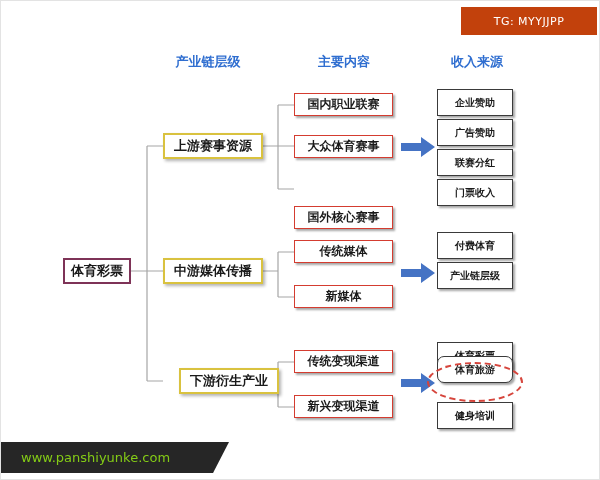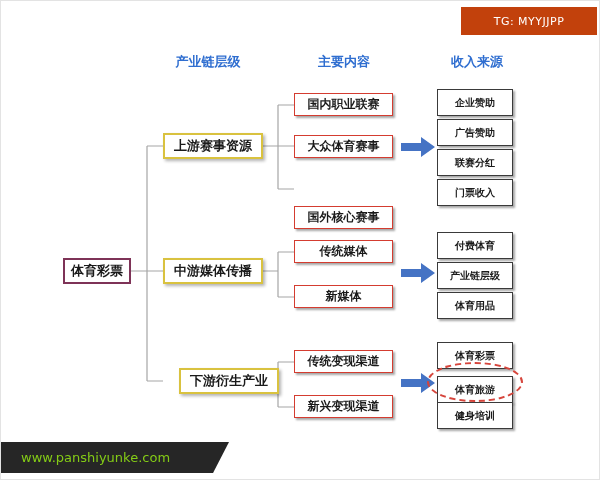--- a/index.html
+++ b/index.html
@@ -150,23 +150,22 @@
         <polygon points="0,8 20,8 20,2 34,12 20,22 20,16 0,16" fill="#4573c4"></polygon>
       </svg>
   </div>
 
   <div class="box revenue-box" style="top:88px;">企业赞助</div>
   <div class="box revenue-box" style="top:118px;">广告赞助</div>
   <div class="box revenue-box" style="top:148px;">联赛分红</div>
   <div class="box revenue-box" style="top:178px;">门票收入</div>
   <div class="box revenue-box" style="top:231px;">付费体育</div>
   <div class="box revenue-box" style="top:261px;">产业链层级</div>
-  <div class="box revenue-box" style="top:291px;">体育用品</div>
   <div class="box revenue-box" style="top:341px;">体育彩票</div>
-  <div class="box revenue-box" style="top:375px;">体育旅游</div>
+  <div class="box revenue-box" style="top:355px;border-radius:7px;">体育旅游</div>
   <div class="box revenue-box" style="top:401px;">健身培训</div>
 
   <div class="highlight-ellipse"></div>
 
   <div class="watermark-bar">
     <span>www.panshiyunke.com</span>
   </div>
 
 </div>
 

